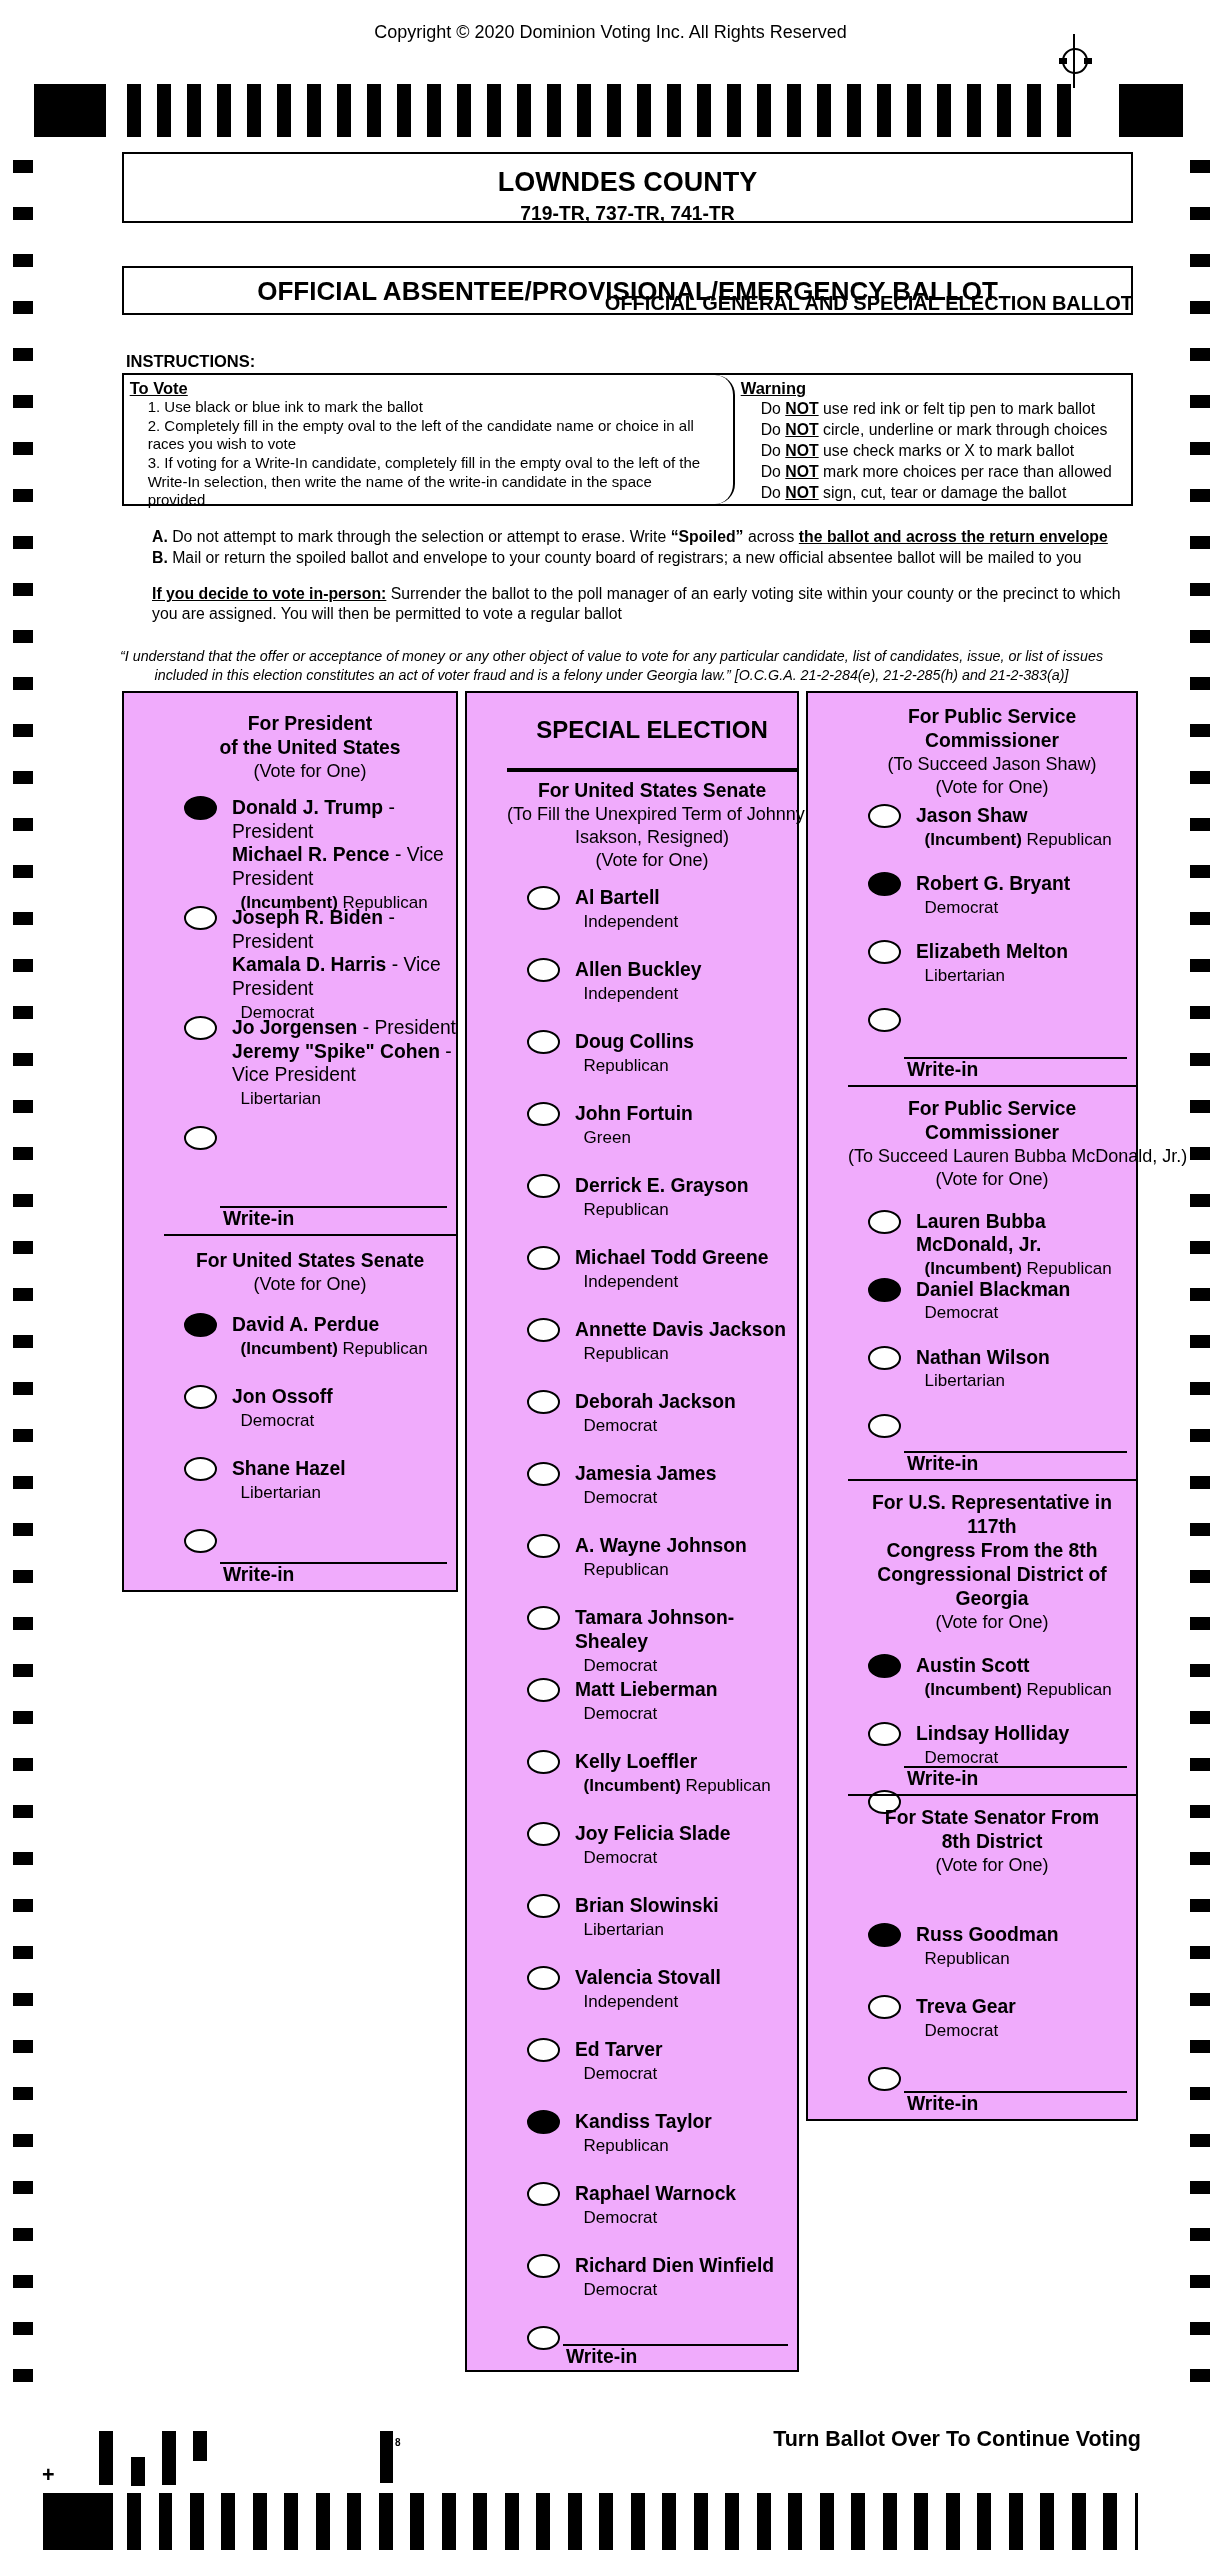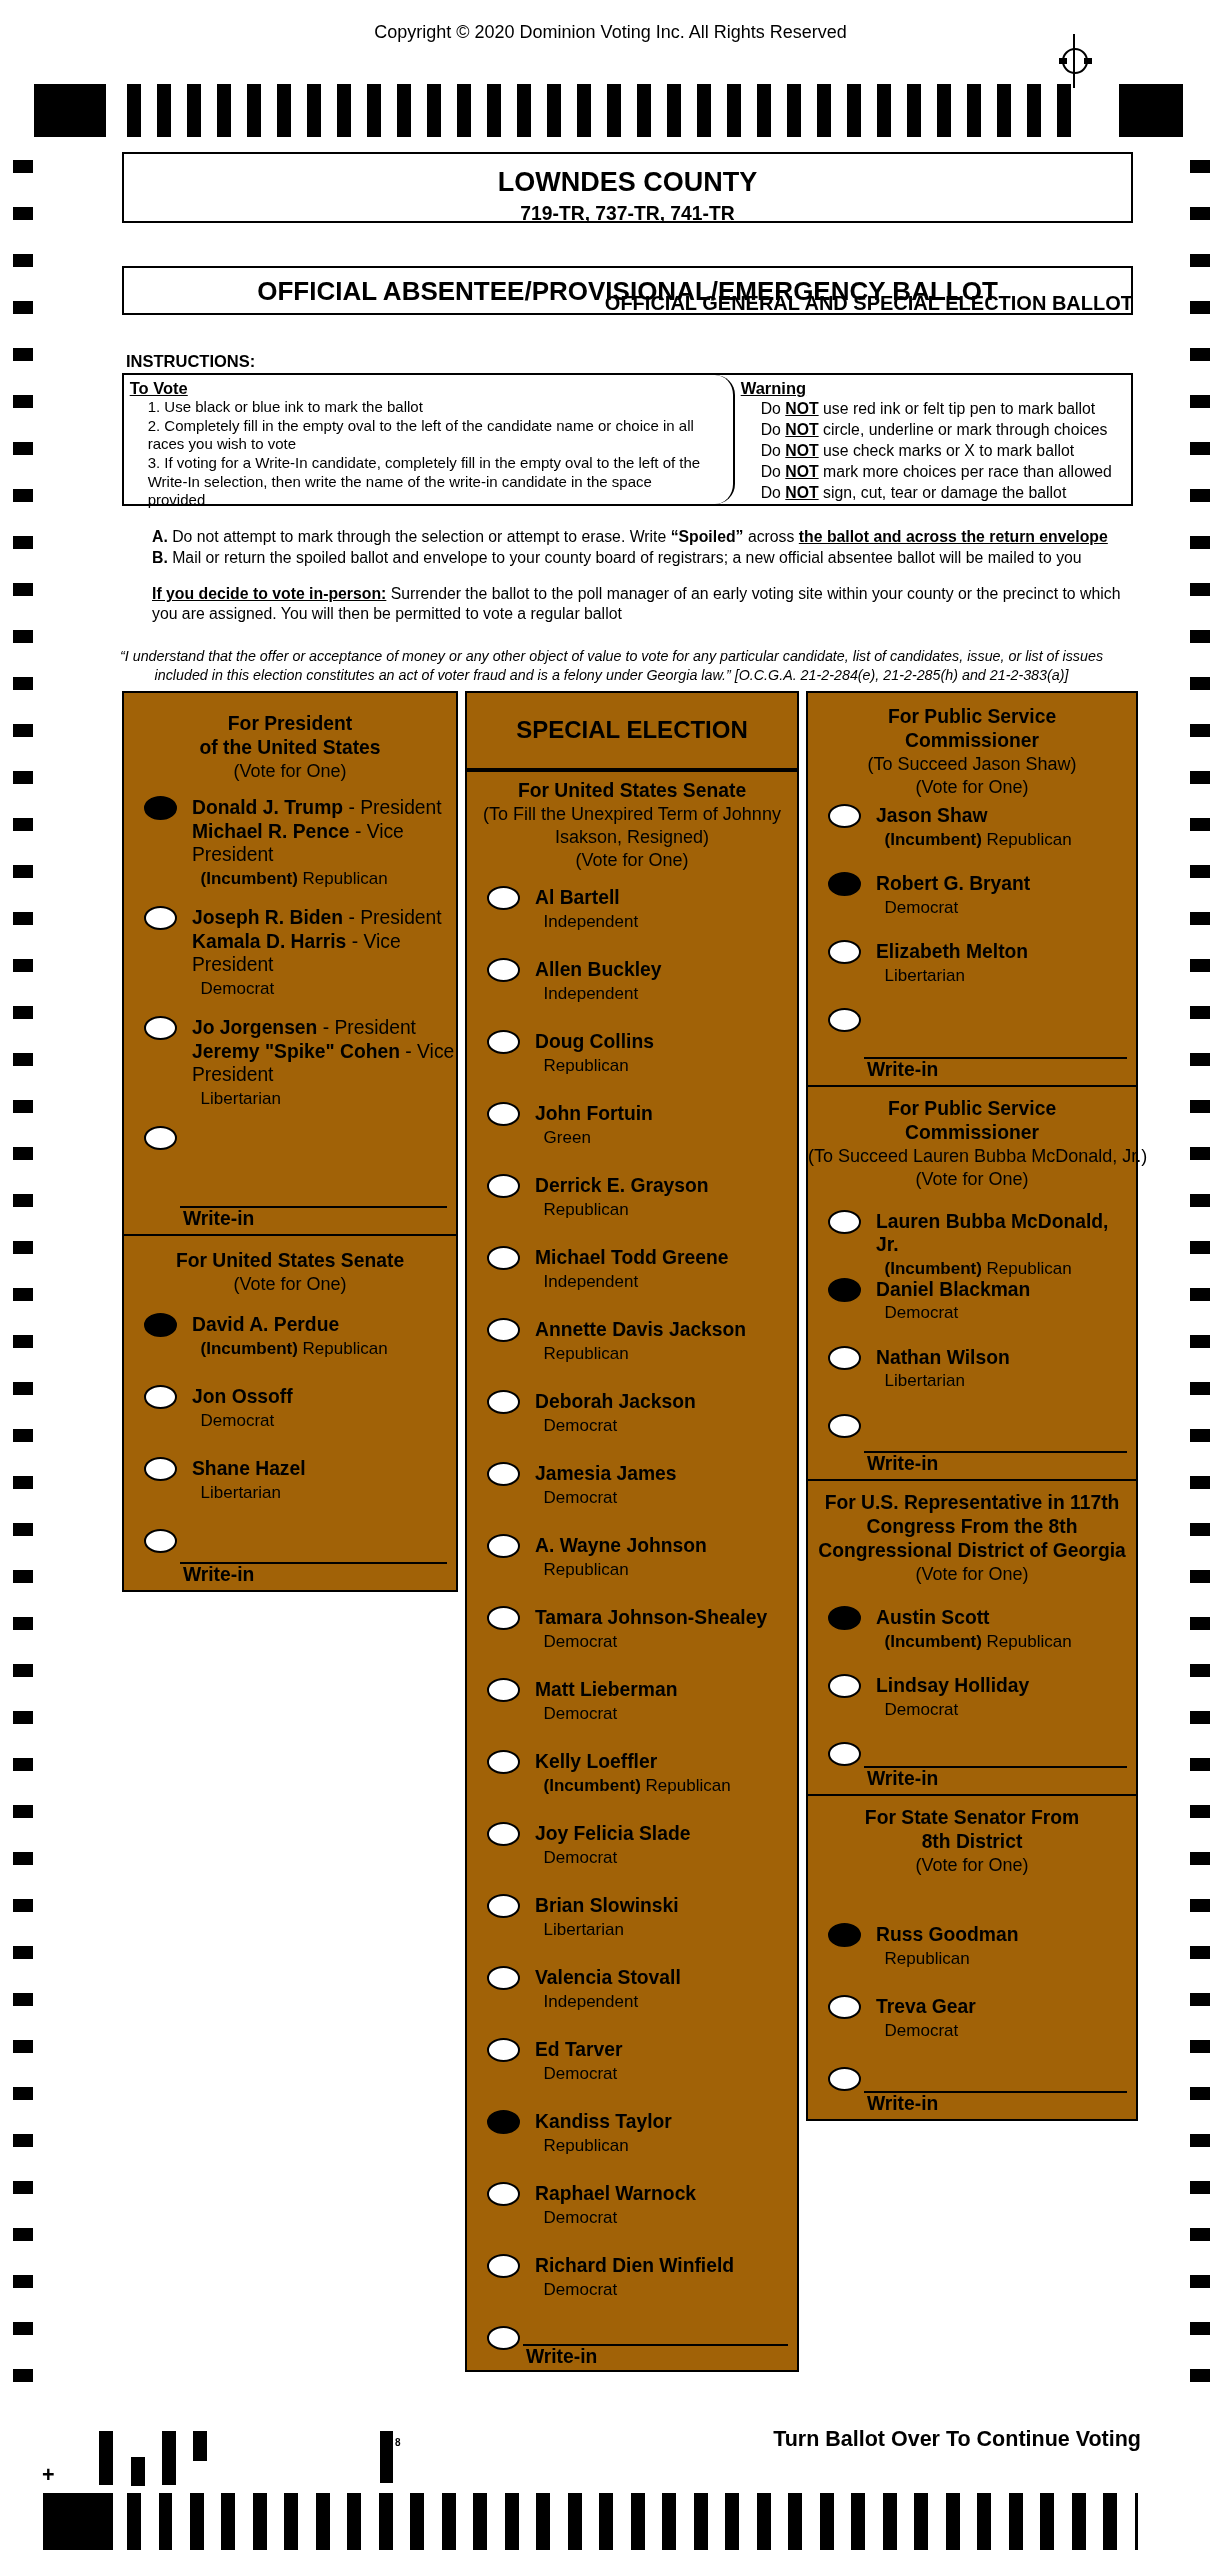--- a/index.html
+++ b/index.html
@@ -34,21 +34,21 @@
   .icell{box-sizing:border-box;padding:4.3px 5.7px;border-radius:20px;}
   .icell.left{width:611px;border-right:2.1px solid #000;}
   .icell.right{flex:1;}
   .ictitle{font-size:16.5px;font-weight:bold;text-decoration:underline;}
   .ivitem{font-size:15px;line-height:18.6px;margin-left:18px;width:558px;}
   .iwitem{font-size:15.8px;line-height:21px;margin-left:20px;white-space:nowrap;}
   .mistake{left:152px;width:988px;font-size:15.8px;}
   .mtitle{font-size:16.5px;}
   .affirm{left:107px;top:647px;width:1009px;font-size:14.3px;line-height:18.6px;text-align:center;}
   
-  .col{position:absolute;border:2.1px solid #000;box-sizing:border-box;background:#a16207;}
+  .col{position:absolute;border:2.1px solid #000;box-sizing:border-box;background:#f0abfc;padding-left:40px;}
   .col-left{left:122px;top:691px;width:336px;height:901px;}
   .col-mid{left:465px;top:691px;width:334px;height:1681px;}
   .col-right{left:806px;top:691px;width:332px;height:1430px;}
   .sec{position:relative;box-sizing:border-box;}
   .sec + .sec{border-top:2.1px solid #000;}
   .sp-hdr{height:77px;border-bottom:2.1px solid #000;box-sizing:border-box;
           font-size:24px;font-weight:bold;text-align:center;line-height:73px;}
   .hdr{text-align:center;}
   .tl{font-size:19.3px;font-weight:bold;line-height:24px;}
   .sl{font-size:18px;line-height:23px;white-space:nowrap;}

